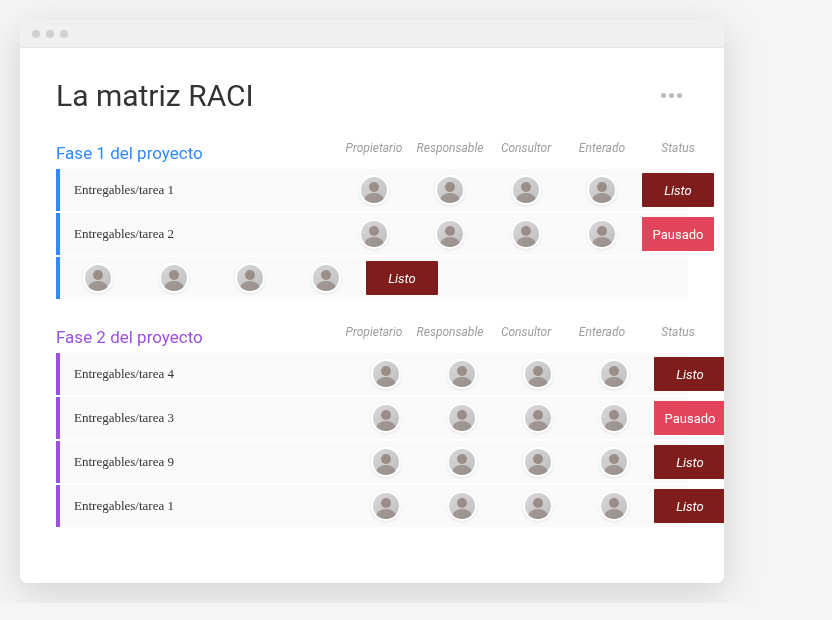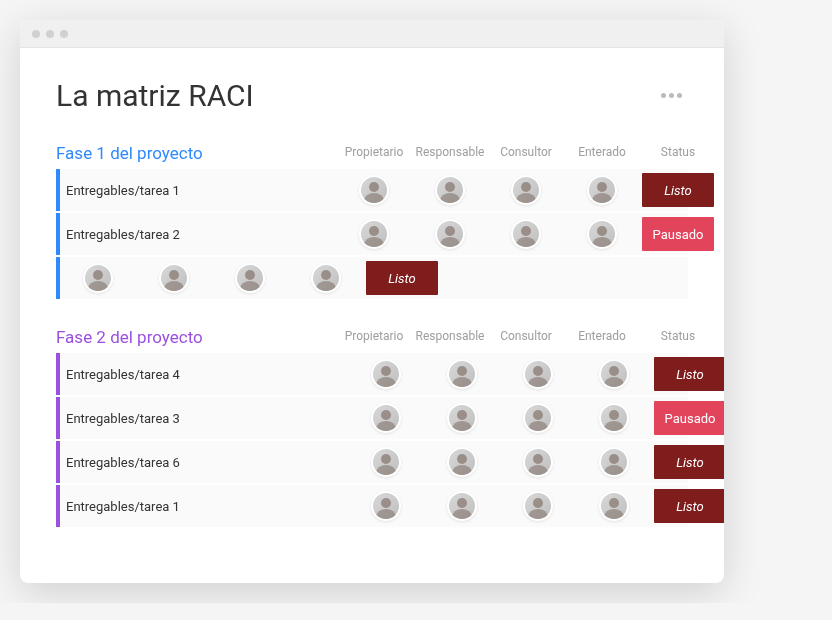--- a/index.html
+++ b/index.html
@@ -70,22 +70,22 @@
     }
     .phase-title {
       font-size: 17px;
       font-weight: 400;
       flex: 0 0 280px;
     }
     .phase-1 .phase-title { color: #2f89ff; }
     .phase-2 .phase-title { color: #9b51e0; }
     .col-headers {
       display: flex;
-      align-items: center;
       flex: 1;
+      font-style: italic;
     }
     .col-h {
       font-size: 12px;
       color: #9e9e9e;
       text-align: center;
       width: 76px;
     }
     .col-h.status-h {
       width: 76px;
     }
@@ -109,22 +109,23 @@
       background: #fafafa;
       border-left: 4px solid;
       margin-bottom: 2px;
       height: 42px;
     }
     .phase-1 .row { border-left-color: #2f89ff; }
     .phase-2 .row { border-left-color: #9b51e0; gap: 12px; }
     .row-name {
       font-size: 13px;
       color: #333;
-      padding-left: 6px;
+      padding-left: 14px;
       flex: 0 0 276px;
+      font-family: Liberation Serif, serif;
     }
     .row-cells {
       display: flex;
       align-items: center;
       flex: 1;
     }
     .person-cell {
       width: 76px;
       display: flex;
       justify-content: center;
@@ -328,21 +329,21 @@
           <div class="person-cell">
               <div class="avatar"></div>
             </div>
           <div class="status-cell">
               <div class="status-badge status-pausado">Pausado</div>
             </div>
         </div>
       </div>
 
       <div class="row">
-        <div class="row-name">Entregables/tarea 6</div>
+        <div class="row-name">Entregables/tarea 9</div>
         <div class="row-cells">
           <div class="person-cell">
               <div class="avatar"></div>
             </div>
           <div class="person-cell">
               <div class="avatar"></div>
             </div>
           <div class="person-cell">
               <div class="avatar"></div>
             </div>

